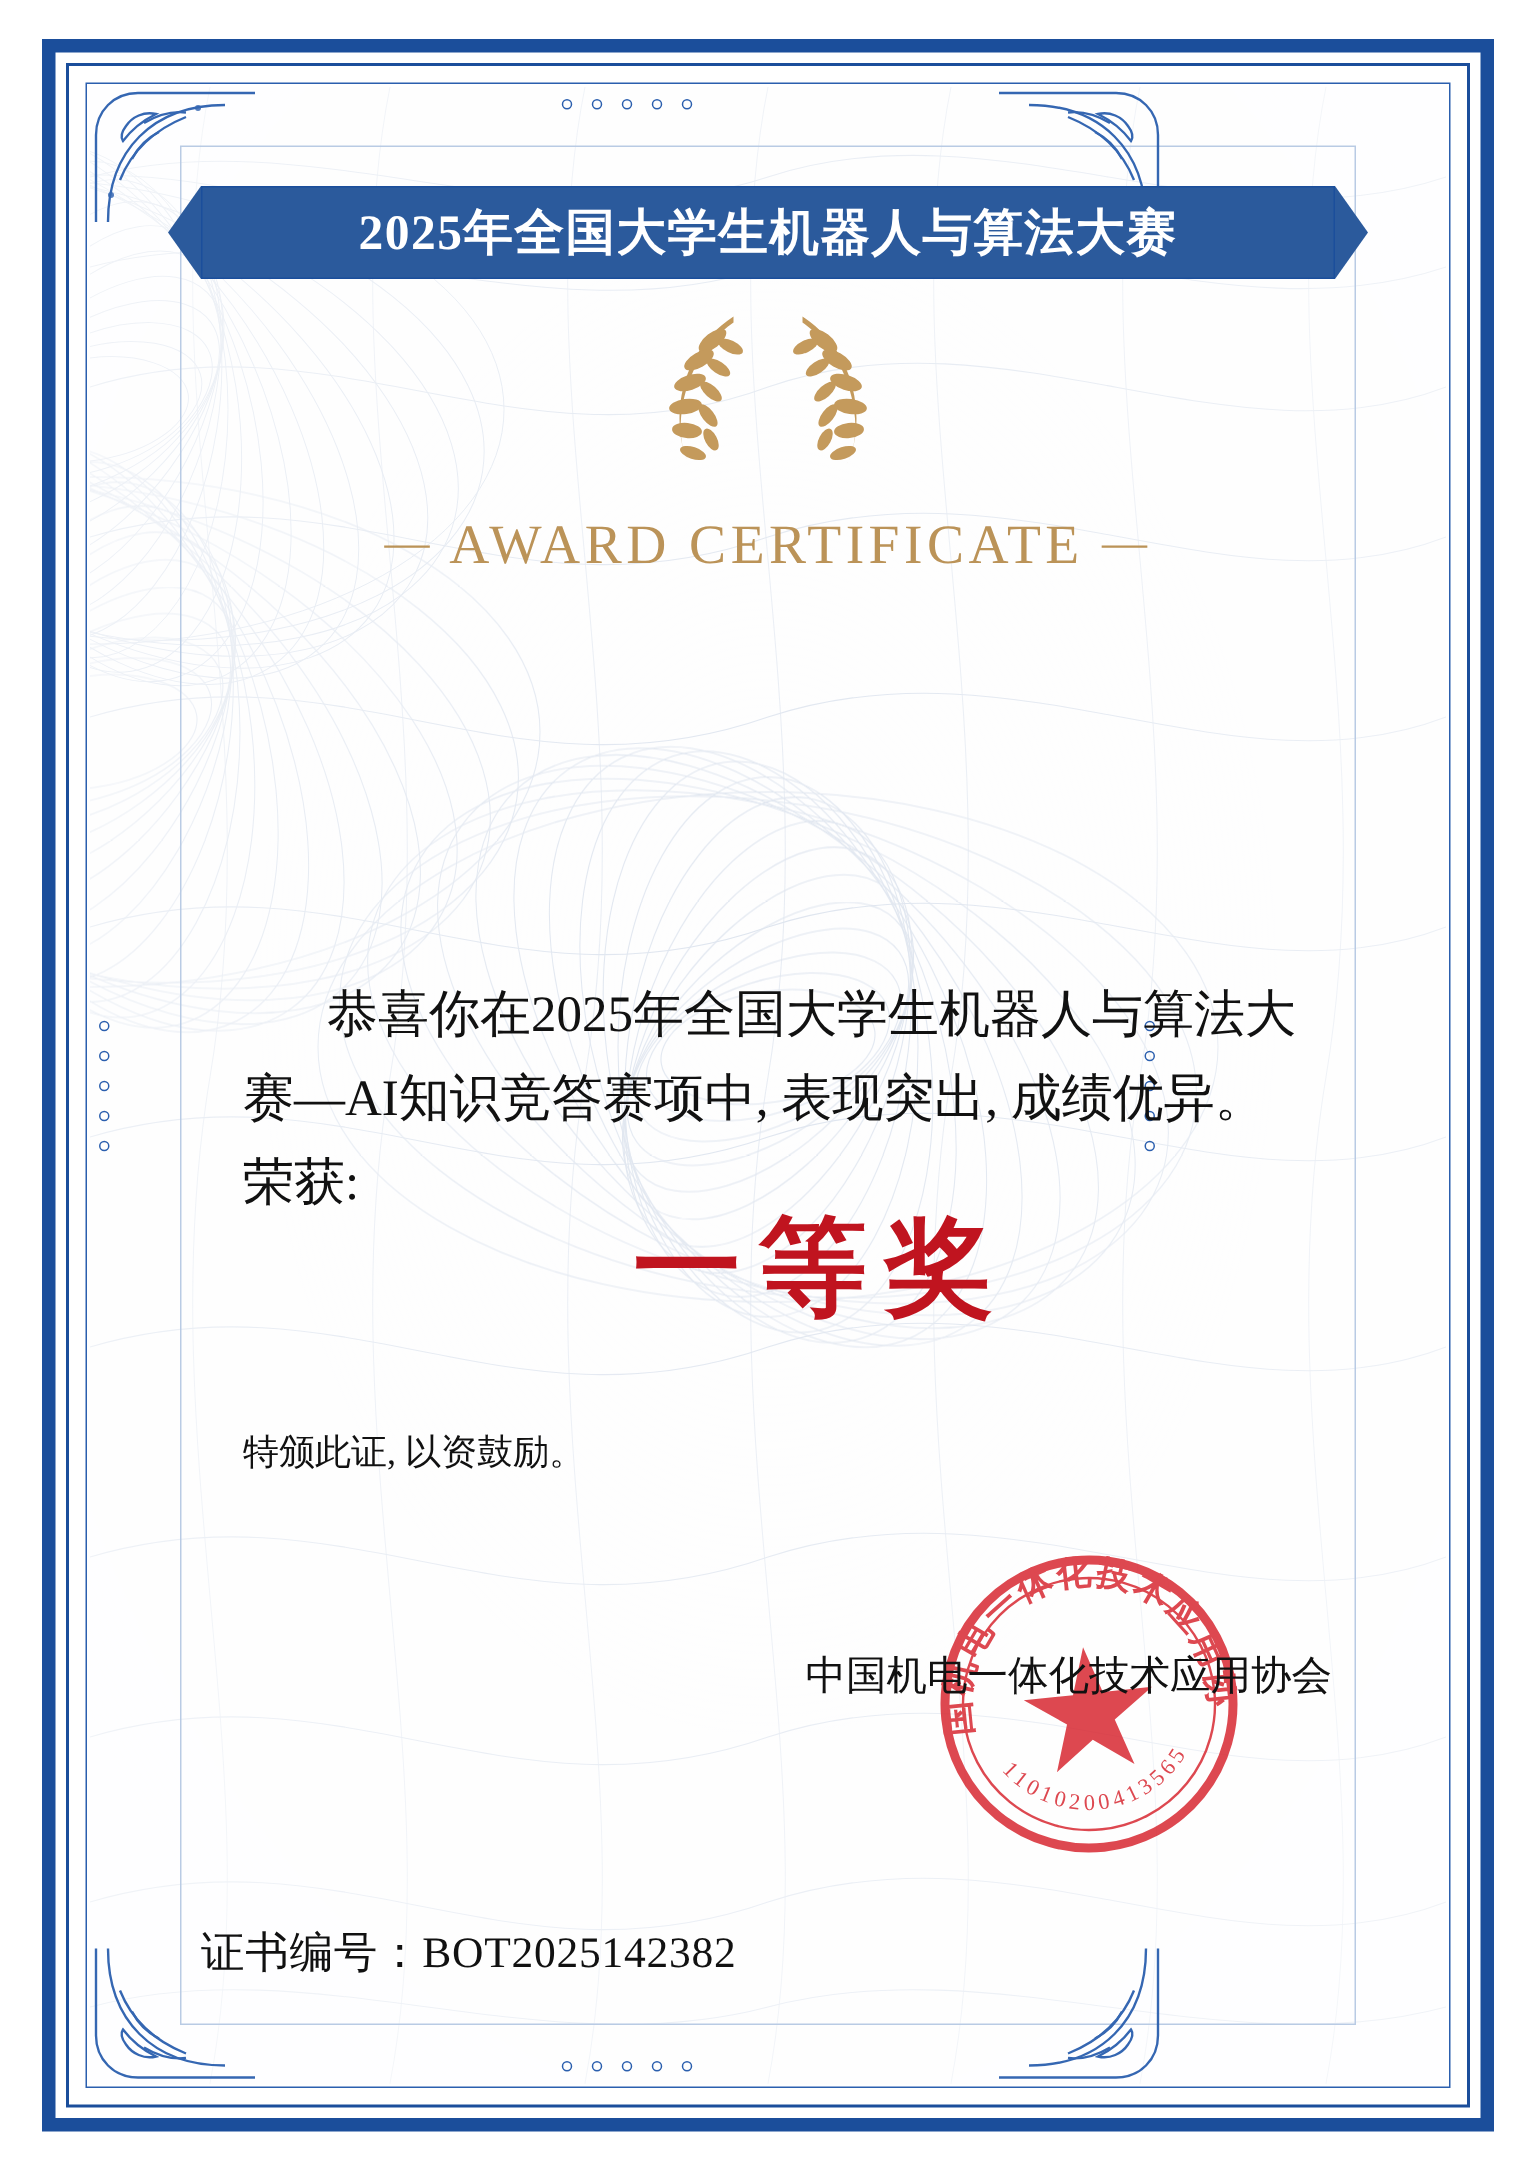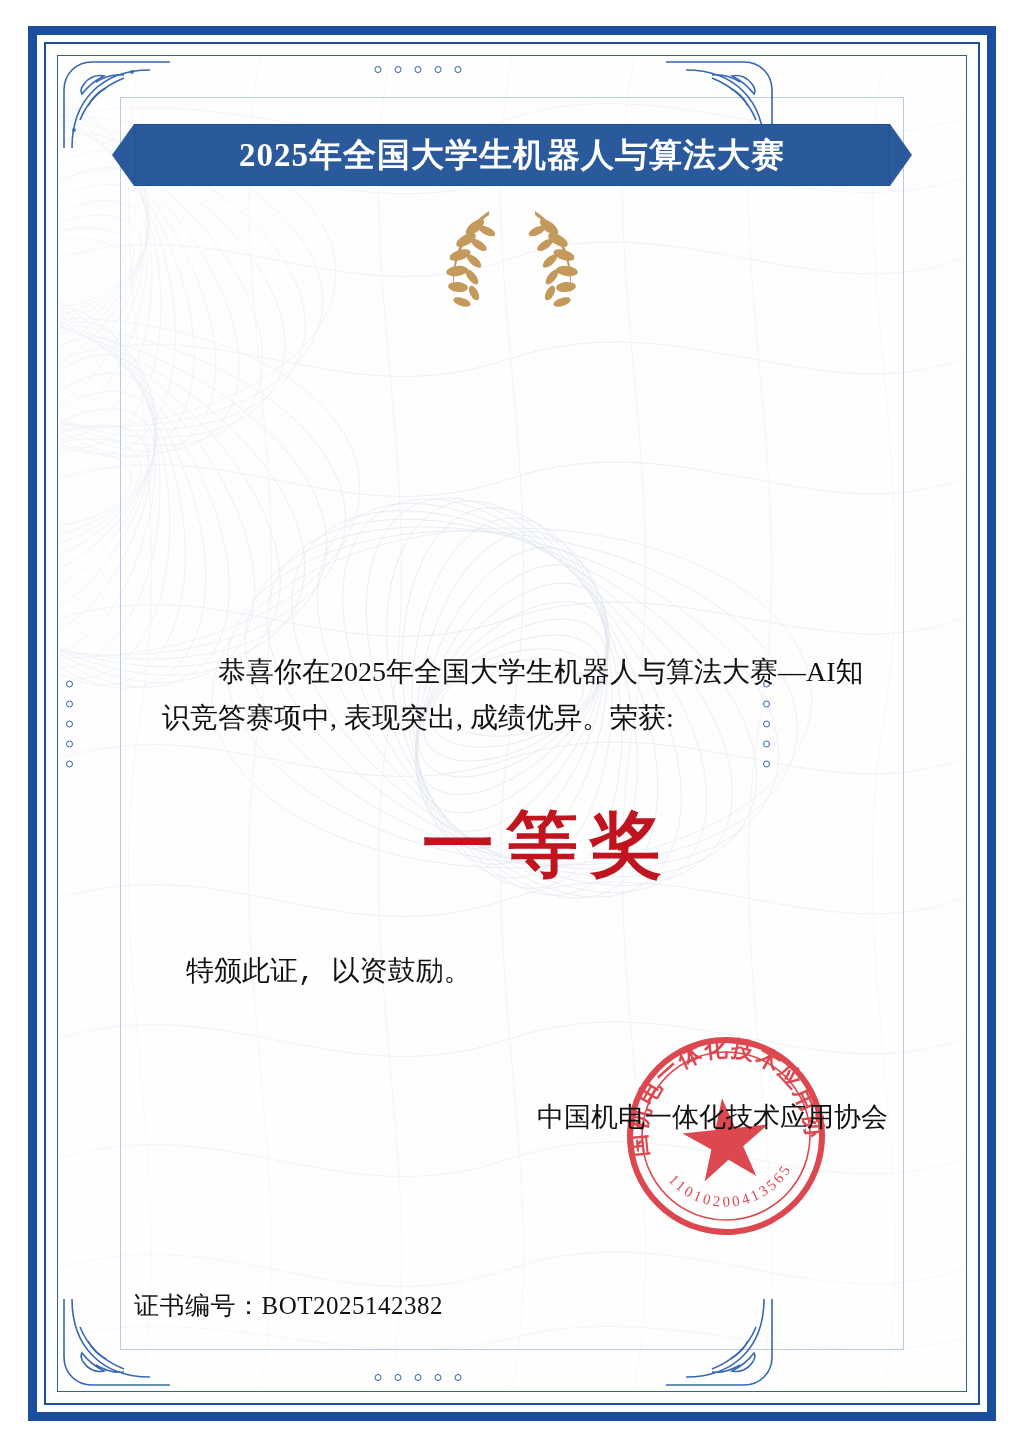--- a/index.html
+++ b/index.html
@@ -181,21 +181,21 @@
     letter-spacing: 2px;
     margin-top: 26px;
     margin-left: -120px;
   }
 
   .body-text {
     position: absolute;
     left: 42px; top: 552px;
     width: 712px;
     font-family: "Liberation Serif", serif;
-    font-size: 28px;
+    font-size: 34px;
     color: #111111;
     line-height: 1.65;
     text-indent: 56px;
     text-align: left;
   }
 
   .award {
     position: absolute;
     left: 0; top: 700px;
     width: 784px;
@@ -205,24 +205,23 @@
     font-weight: bold;
     font-size: 72px;
     letter-spacing: 12px;
     margin-left: 36px;
   }
 
   .closing {
     position: absolute;
     left: 42px; top: 855px;
     width: 712px;
-    font-family: Liberation Mono, monospace;
-    font-size: 28px;
+    font-family: Liberation Serif, serif;
+    font-size: 24px;
     color: #111111;
-    margin-left: 24px;
   }
 
   .signature {
     position: absolute;
     right: 16px; top: 1000px;
     text-align: left;
     font-family: "Liberation Serif", serif;
     font-size: 27px;
     color: #111111;
     line-height: 1.5;
@@ -237,21 +236,21 @@
     position: absolute;
     left: 500px; top: 933px;
     width: 212px; height: 212px;
     pointer-events: none;
   }
 
   .cert-no {
     position: absolute;
     left: 14px; bottom: 28px;
     font-family: "Liberation Serif", serif;
-    font-size: 25px;
+    font-size: 29px;
     color: #111111;
     letter-spacing: .5px;
   }
 </style>
 </head>
 <body>
 
 <div class="page">
 
   <div class="guilloche">
@@ -454,20 +453,25 @@
               <ellipse cx="48" cy="38" rx="9" ry="4" transform="rotate(34 48 38)"></ellipse>
               <ellipse cx="43" cy="54" rx="9" ry="4" transform="rotate(42 43 54)"></ellipse>
               <ellipse cx="41" cy="70" rx="9" ry="4" transform="rotate(52 41 70)"></ellipse>
               <ellipse cx="43" cy="86" rx="8" ry="4" transform="rotate(62 43 86)"></ellipse>
             </g>
           </g>
         </svg>
       </span>
     </div>
 
+    <div class="subtitle">
+      <span class="dash">—</span>
+      <span>AWARD CERTIFICATE</span>
+      <span class="dash">—</span>
+    </div>
 
 
     <div class="body-text">恭喜你在2025年全国大学生机器人与算法大赛—AI知识竞答赛项中, 表现突出, 成绩优异。荣获:</div>
 
     <div class="award">一等奖</div>
 
     <div class="closing">特颁此证, 以资鼓励。</div>
 
     <div class="seal">
       <svg viewBox="0 0 212 212" width="212" height="212" xmlns="http://www.w3.org/2000/svg">

